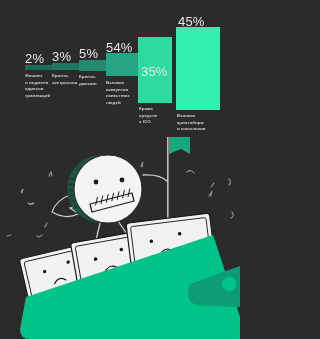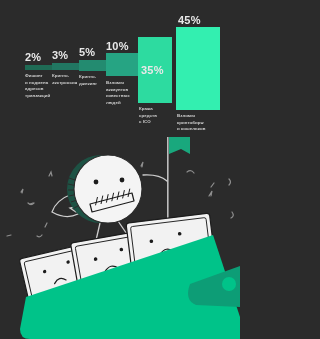--- a/index.html
+++ b/index.html
@@ -11,22 +11,22 @@
   }
   #stage{position:absolute;inset:0;width:240px;height:339px;overflow:hidden;}
 
   
   #chart{position:absolute;left:0;top:0;width:240px;height:145px;}
   .bar-group{position:absolute;}
   .bar{position:absolute;left:0;top:0;width:100%;height:100%;}
   .pct{
     position:absolute;
     color:#e9e9e9;
-    font-size:11px;
-    font-weight:700;
+    font-size:13px;
+    font-weight:400;
     letter-spacing:.2px;
     white-space:nowrap;
     line-height:1;
   }
   .cat{
     position:absolute;
     color:#cfcfcf;
     font-size:4.4px;
     font-weight:700;
     line-height:1.5;
@@ -60,21 +60,21 @@
 экстроосия</div>
       <div class="bar-group" style="left: 79px; top: 60px; width: 27px; height: 11px;">
         <div class="bar" style="background: rgb(35, 139, 112);"></div>
       </div>
       <div class="pct" style="left: 79px; top: 47px;">5%</div>
       <div class="cat" style="left: 79px; top: 74px; width: 30px;">Крипто-
 джекинг</div>
       <div class="bar-group" style="left: 106px; top: 53px; width: 32px; height: 23px;">
         <div class="bar" style="background: rgb(38, 164, 131);"></div>
       </div>
-      <div class="pct" style="left: 106px; top: 41px;">10%</div>
+      <div class="pct" style="left: 106px; top: 41px;">54%</div>
       <div class="cat" style="left: 106px; top: 80px; width: 32px;">Взломы
 аккаунтов
 известных
 людей</div>
       <div class="bar-group" style="left: 138px; top: 37px; width: 34px; height: 66px;">
         <div class="bar" style="background: rgb(45, 219, 160);"></div>
       </div>
       <div class="pct" style="left: 141px; top: 25px; margin-top: 40px;">35%</div>
       <div class="cat" style="left: 139px; top: 106px; width: 34px;">Кража
 средств

